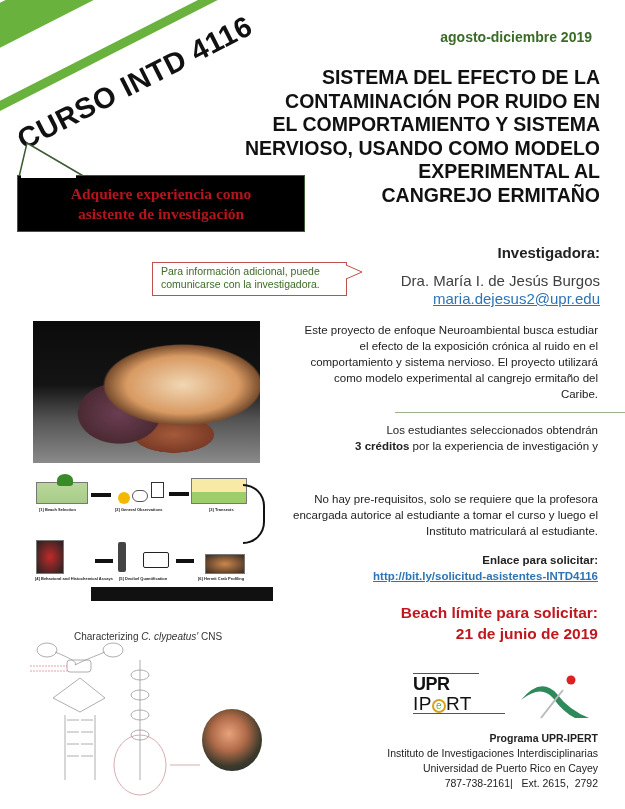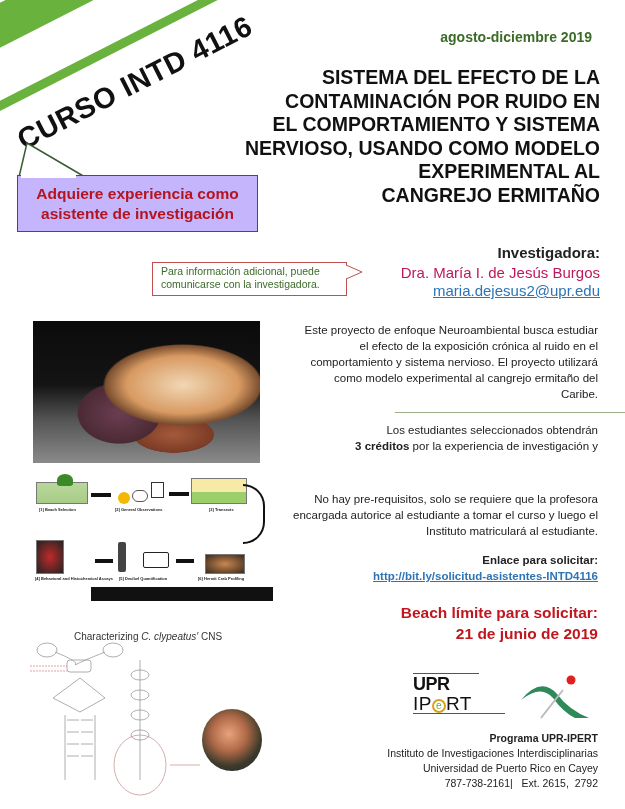--- a/index.html
+++ b/index.html
@@ -9,37 +9,37 @@
   
   .banner-wrap { position: absolute; left: 0; top: 0; width: 625px; height: 809px; overflow: hidden; pointer-events: none; }
   .stripe { position: absolute; background: #6ab23e; transform-origin: 0 0; transform: rotate(-27deg); }
   .stripe.s1 { left: -120px; top: 60px; width: 520px; height: 40px; }
   .stripe.s3 { left: -120px; top: 148px; width: 560px; height: 9px; }
   .stripe.s0 { left: -120px; top: 0px; width: 520px; height: 52px; }
   .banner-label { position: absolute; left: 12px; top: 127px; transform-origin: 0 0; transform: rotate(-27deg);
     font-weight: bold; font-size: 29px; color: #111; letter-spacing: 0.5px; white-space: nowrap; }
 
   
-  .callout-green { position: absolute; left: 17px; top: 175px; width: 241px; height: 57px; border: 1.5px solid #3e5a35;
-    background: #c4b5fd; display: flex; flex-direction: column; justify-content: center; align-items: center; }
+  .callout-green { position: absolute; left: 17px; top: 175px; width: 288px; height: 57px; border: 1.5px solid #3e5a35;
+    background: #000000; display: flex; flex-direction: column; justify-content: center; align-items: center; font-family: Liberation Serif, serif; }
   .callout-green .line { color: #b4141e; font-weight: bold; font-size: 15.5px; line-height: 20px; }
   .callout-tail { position: absolute; left: 56px; top: 138px; }
 
   
   .semester { position: absolute; right: 33px; top: 29px; font-size: 14px; font-weight: bold; color: #3b6b27; margin-left: 36px; }
   .title { position: absolute; right: 25px; top: 66px; width: 420px; text-align: right; font-weight: bold;
     font-size: 19.5px; line-height: 23.5px; color: #111; }
 
   
   .callout-red { position: absolute; left: 152px; top: 262px; width: 195px; height: 34px; border: 1px solid #c0504d;
     background: #fff; font-size: 10.5px; color: #3b6b27; line-height: 13px; padding: 2px 8px; }
 
   .investigator { position: absolute; right: 25px; top: 244px; text-align: right; }
   .inv-label { font-weight: bold; font-size: 15px; color: #222; }
-  .inv-name { font-size: 15px; color: #be185d; margin-top: 3px; }
+  .inv-name { font-size: 15px; color: #404040; margin-top: 11px; }
   .inv-email { font-size: 15px; color: #2e74b5; text-decoration: underline; margin-top: 1px; display: block; }
 
   .desc { position: absolute; right: 27px; top: 322px; width: 300px; text-align: right; font-size: 11.5px; line-height: 16px; color: #222; }
   .divider { position: absolute; left: 395px; top: 412px; width: 230px; height: 1px; background: #9aae8a; }
 
   .benefits { position: absolute; right: 27px; top: 422px; width: 320px; text-align: right; font-size: 11.5px; line-height: 16px; color: #222; }
   .benefits b { font-weight: bold; }
   .benefits .red { color: #c0171f; font-weight: bold; }
 
   .prereq { position: absolute; right: 27px; top: 491px; width: 330px; text-align: right; font-size: 11.5px; line-height: 16px; color: #222; }

